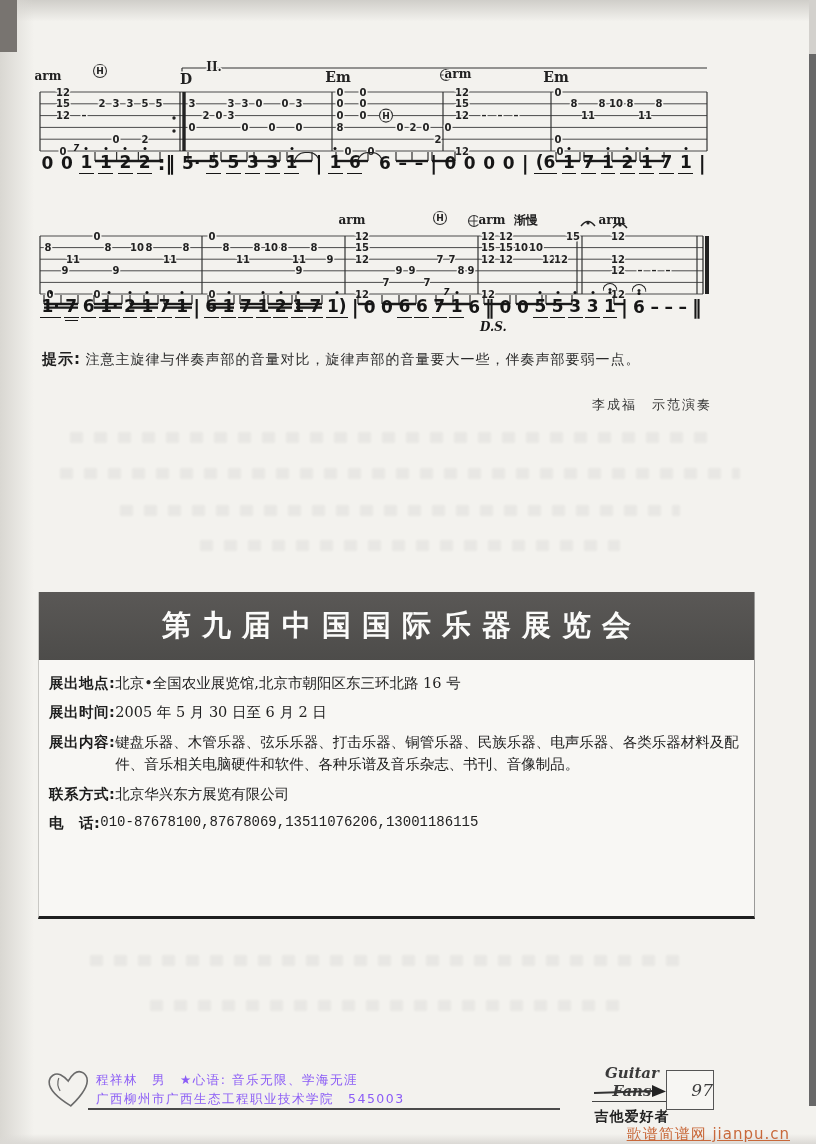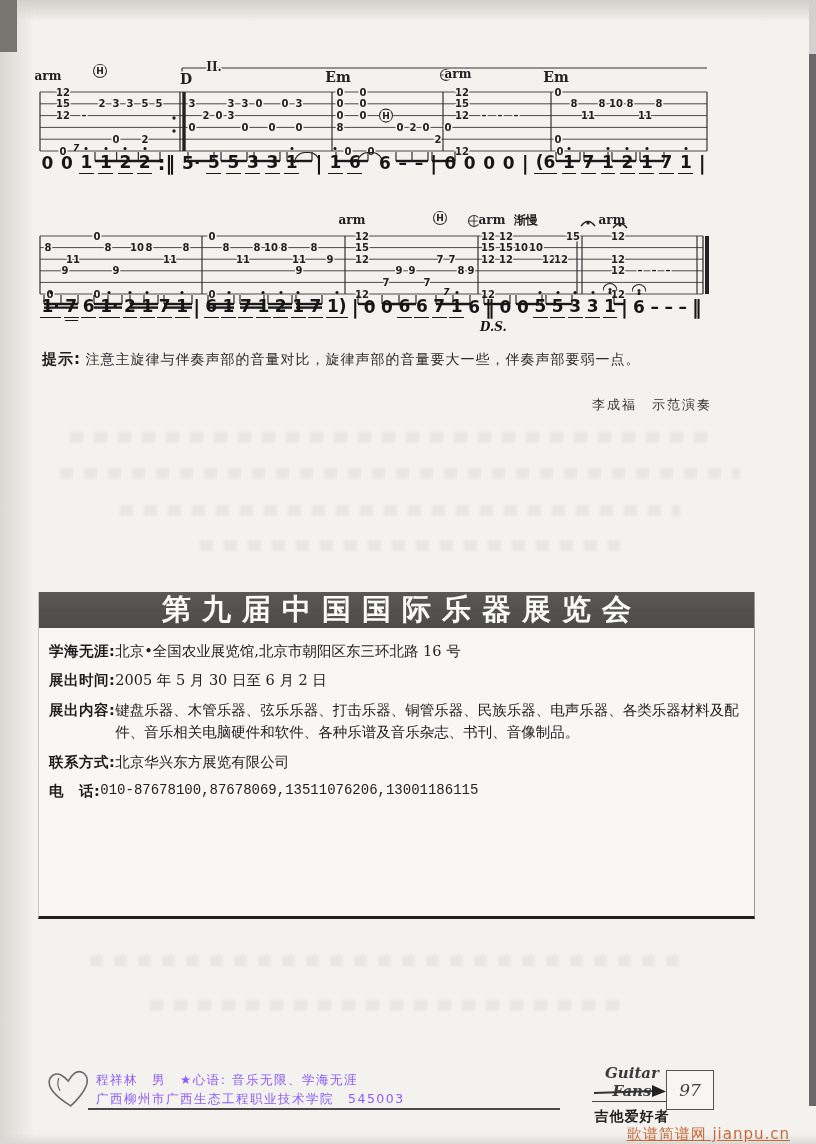--- a/index.html
+++ b/index.html
@@ -36,39 +36,39 @@
   .jarc{align-self:flex-start;width:24px;height:10px;border:1.5px solid #222;border-bottom:none;
         border-radius:12px 12px 0 0;margin:0 -10px;}
   
   .tip{position:absolute;left:42px;top:350px;width:700px;font-size:14px;}
   .tip b{font-size:15px;letter-spacing:1px;}
   .tip span{font-family:"DejaVu Serif","Liberation Serif",serif;letter-spacing:1px;color:#2a2a2a;}
   .credit{position:absolute;top:396px;right:104px;font-size:13px;letter-spacing:2px;color:#333;}
   
   .ad{position:absolute;left:38px;top:592px;width:717px;height:327px;background:#f8f7f4;
       border-right:1px solid #9a9a98;border-left:1px solid #c9c8c4;border-bottom:3px solid #1f1f1f;box-sizing:border-box;}
-  .ad-title{height:36px;background:linear-gradient(180deg,#5a5856,#4d4c4a);color:#fbfbfa;
+  .ad-title{height:68px;background:linear-gradient(180deg,#5a5856,#4d4c4a);color:#fbfbfa;
             display:flex;align-items:center;justify-content:center;font-size:29px;font-weight:bold;
             letter-spacing:11px;text-indent:11px;}
   .ad-body{padding:12px 12px 6px 10px;font-size:14.5px;line-height:1.55;}
   .ad-row{display:flex;margin-bottom:7px;}
   .ad-row .lbl{font-weight:bold;white-space:nowrap;letter-spacing:.5px;}
   .ad-row .val{flex:1;white-space:pre-wrap;font-family:"DejaVu Serif","Liberation Serif",serif;color:#222;}
   .ad-row .val.mono{font-family:"Liberation Mono","DejaVu Sans Mono",monospace;font-size:14px;}
   
   .footer-line{position:absolute;left:88px;top:1108px;width:472px;border-bottom:2px solid #4a4a4a;}
   .heart{position:absolute;left:46px;top:1068px;}
   .owner{position:absolute;left:96px;top:1070px;font-size:12.5px;letter-spacing:1.5px;color:#8b5cf6;line-height:1.55;}
   .mag{position:absolute;left:592px;top:1064px;width:80px;text-align:center;}
   .mag .en{font:italic bold 15px "DejaVu Serif","Liberation Serif",serif;color:#3a3a3a;
            border-bottom:1.5px solid #444;display:inline-block;padding-bottom:1px;}
   .mag .cn{font-size:14px;font-weight:bold;color:#222;letter-spacing:1px;margin-top:6px;}
   .mag-arrow{position:absolute;left:594px;top:1084px;}
   .pagebox{position:absolute;left:666px;top:1070px;width:46px;height:38px;border:1.5px solid #555;
-           background:#f7f6f3;display:flex;align-items:center;justify-content:center;
+           background:#f7f6f3;display:flex;align-items:center;justify-content:flex-end;
            font:italic 17px "DejaVu Serif","Liberation Serif",serif;color:#3d3d3d;}
   .wm{position:absolute;right:26px;bottom:0;font-size:15px;letter-spacing:1px;text-decoration:underline;}
 </style>
 </head>
 <body>
 
 <div class="page">
 
   <div class="top-band"></div>
   <div class="left-gutter"></div>
@@ -434,21 +434,21 @@
     <b>提示:</b>
     <span>注意主旋律与伴奏声部的音量对比，旋律声部的音量要大一些，伴奏声部要弱一点。</span>
   </div>
 
   <div class="credit">李成福　示范演奏</div>
 
   <div class="ad">
     <div class="ad-title">第九届中国国际乐器展览会</div>
     <div class="ad-body">
         <div class="ad-row">
-          <span class="lbl">学海无涯:</span>
+          <span class="lbl">展出地点:</span>
           <span class="val">北京•全国农业展览馆,北京市朝阳区东三环北路 16 号</span>
         </div>
         <div class="ad-row">
           <span class="lbl">展出时间:</span>
           <span class="val">2005 年 5 月 30 日至 6 月 2 日</span>
         </div>
         <div class="ad-row">
           <span class="lbl">展出内容:</span>
           <span class="val">键盘乐器、木管乐器、弦乐乐器、打击乐器、铜管乐器、民族乐器、电声乐器、各类乐器材料及配件、音乐相关电脑硬件和软件、各种乐谱及音乐杂志、书刊、音像制品。</span>
         </div>

